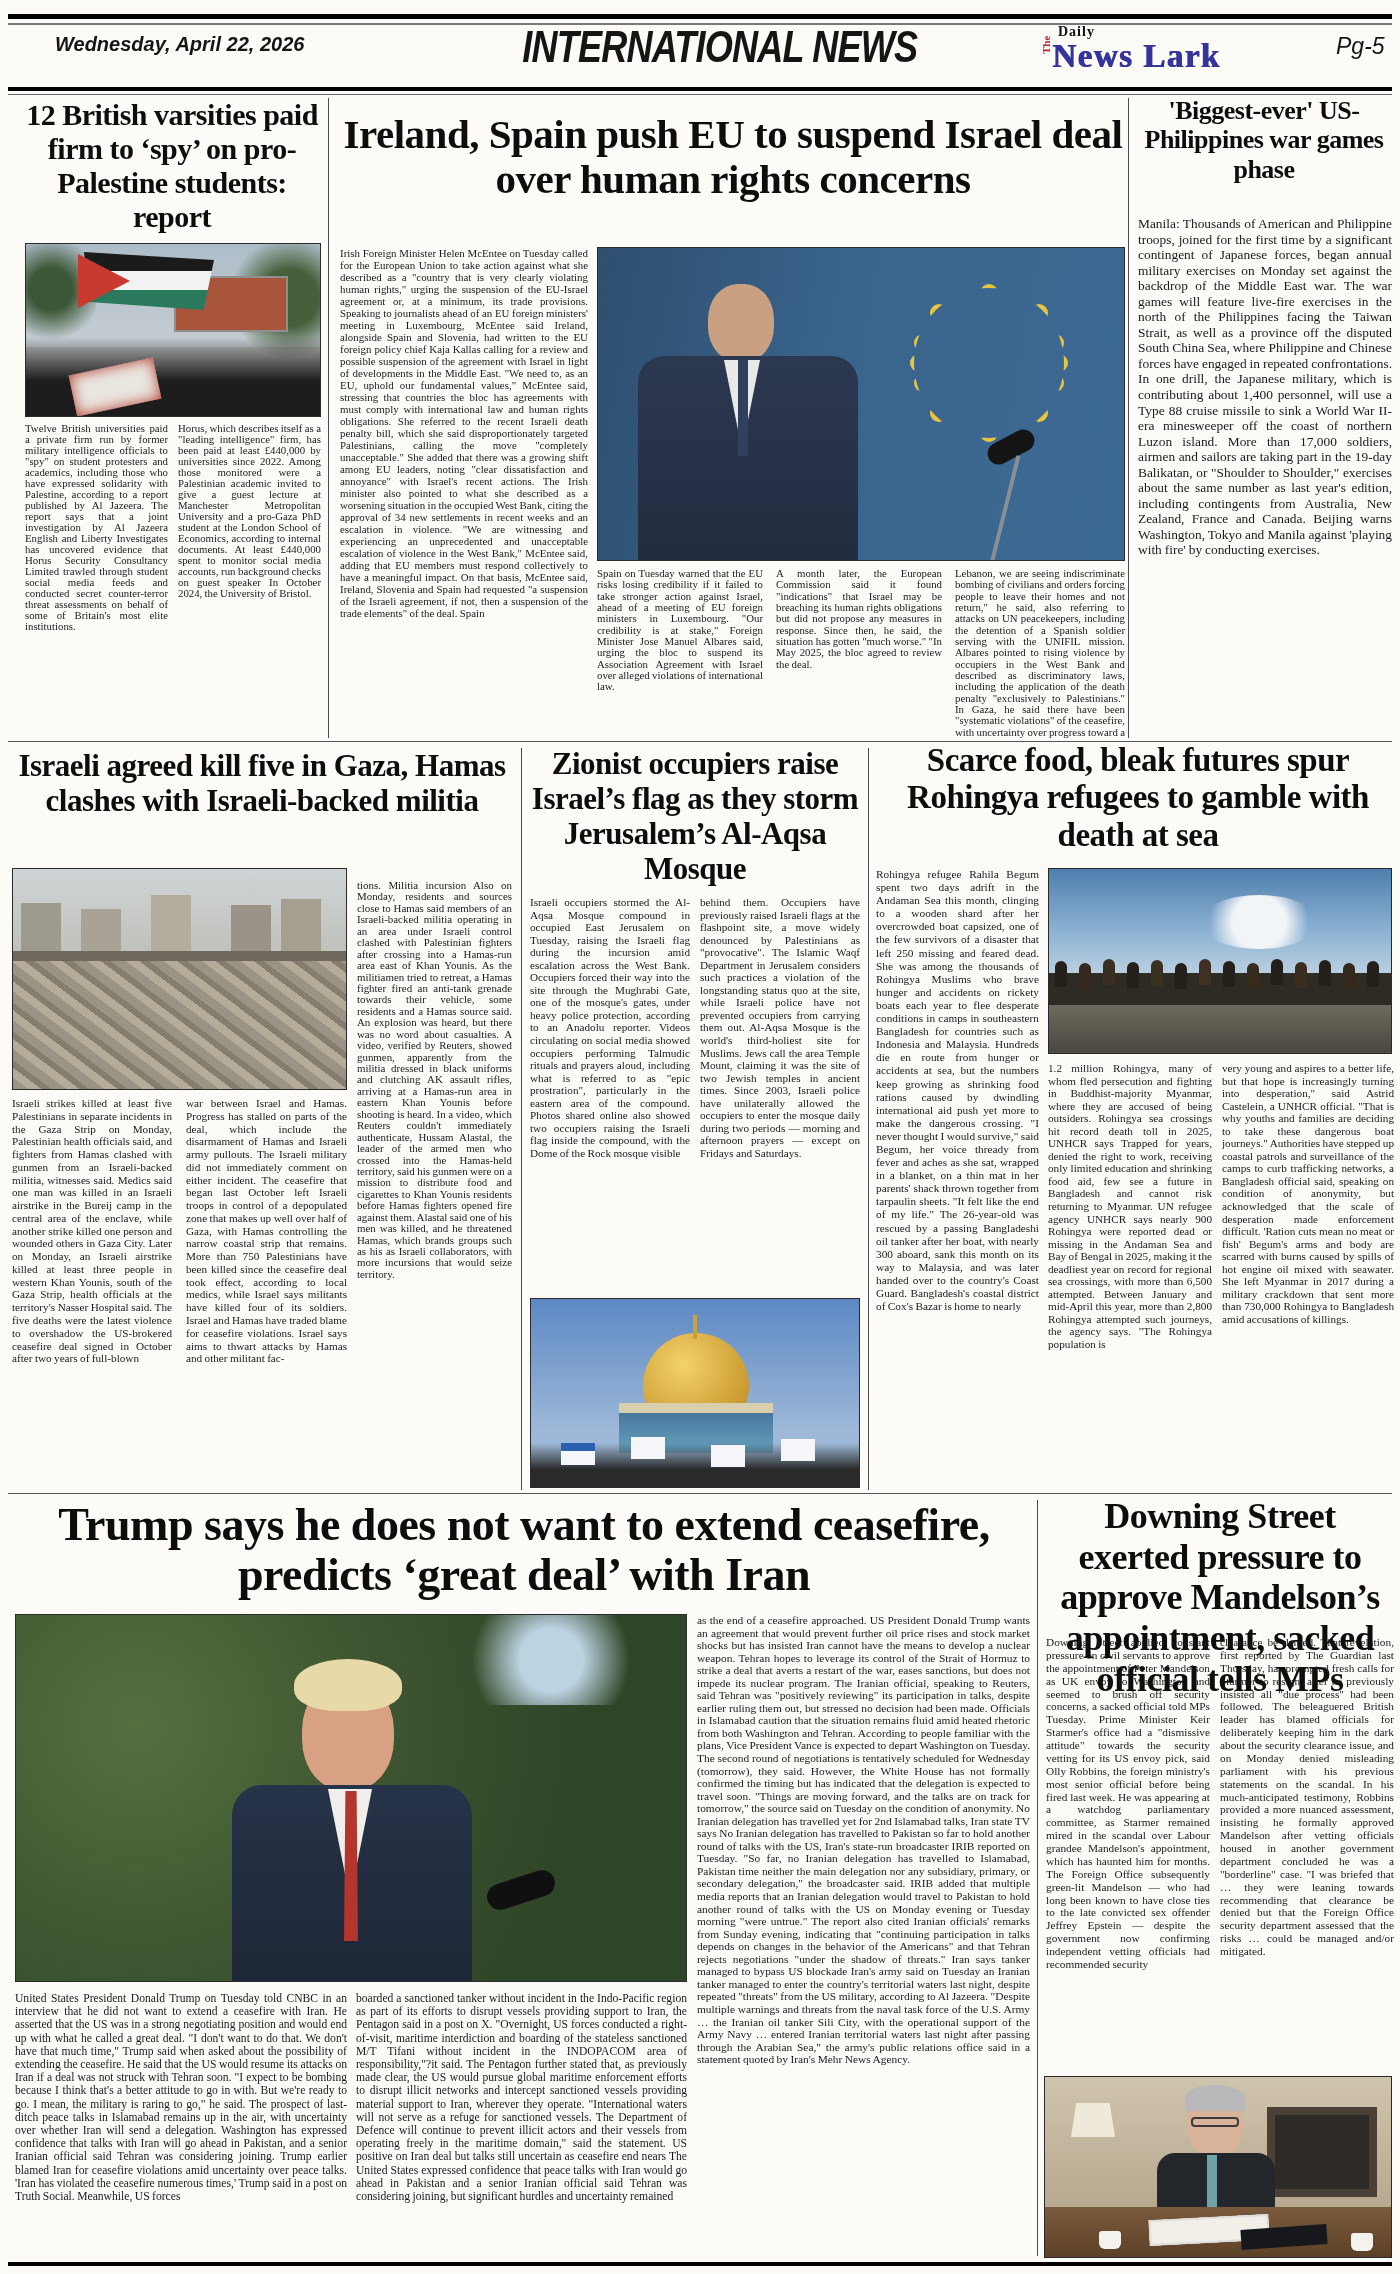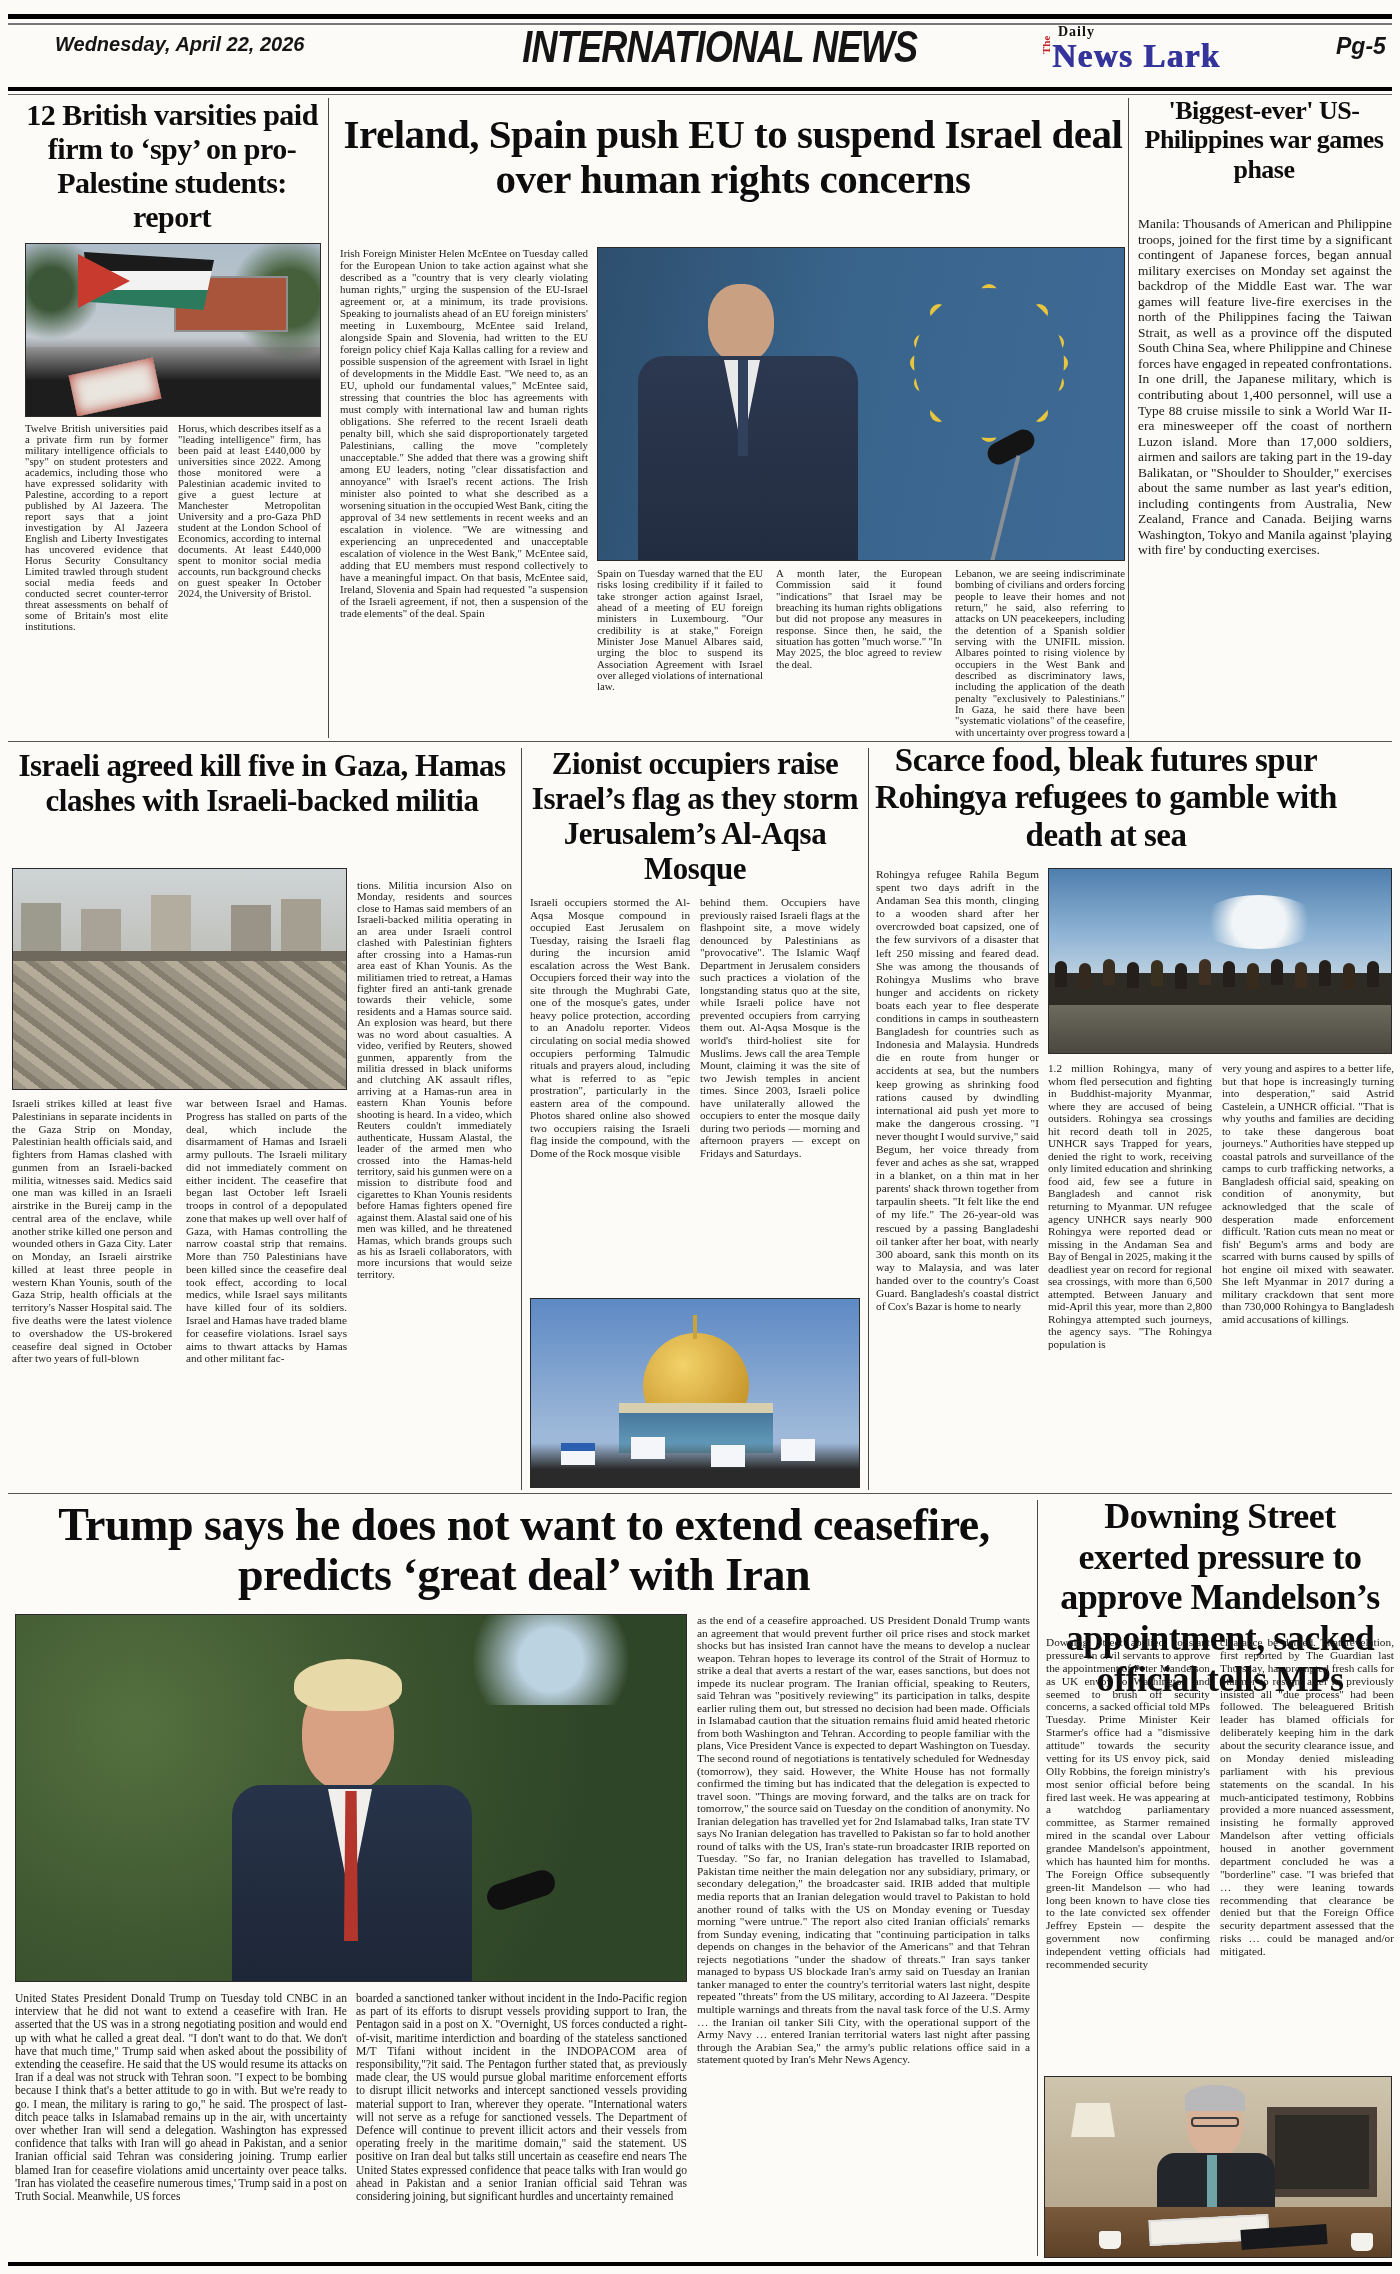--- a/index.html
+++ b/index.html
@@ -8,21 +8,21 @@
   .abs{position:absolute}
   .hr{position:absolute;background:#000}
   .vr{position:absolute;width:1px;background:#4a4a4a}
   .hl{position:absolute;font-weight:bold;text-align:center;line-height:1.13;letter-spacing:-.5px;color:#0d0d0d}
   .bodytxt{position:absolute;text-align:justify;overflow:hidden;color:#1a1a1a;word-spacing:-.4px}
   .photo{position:absolute;overflow:hidden;border:1px solid #2a2a2a;background:#b9b9b9}
   .ph{position:absolute}
   .masthead-title{font-weight:bold;letter-spacing:1.5px;text-shadow:1px 0 currentColor}
   .section-title{font-family:"Liberation Sans",sans-serif;font-style:italic;font-weight:bold;letter-spacing:-1px;transform:scaleX(.82)}
   .datetxt{font-family:"Liberation Sans",sans-serif;font-style:italic;font-weight:bold}
-  .pgno{font-family:"Liberation Sans",sans-serif;font-style:italic;font-weight:bold}
+  .pgno{font-family:"Liberation Sans",sans-serif;font-style:italic;font-weight:normal}
 </style>
 </head>
 <body>
 
 <div id="paper">
 
   <div class="hr" style="left:8px;top:14px;width:1384px;height:5px"></div>
   <div class="hr" style="left:8px;top:23px;width:1384px;height:2px;background:#777"></div>
   <div class="abs datetxt" style="left:55px;top:33px;font-size:20px">Wednesday, April 22, 2026</div>
   <div class="abs" style="left:1040px;top:24px;width:320px;height:60px">
@@ -105,21 +105,21 @@
       <div class="ph" style="left:0;top:0;right:0;bottom:0;background:linear-gradient(#5d89c4,#9db8d8 70%)"></div>
       <div class="ph" style="left:112px;top:34px;width:106px;height:106px;border-radius:50%;background:radial-gradient(circle at 38% 30%,#f3d26a,#c9992e 70%)"></div>
       <div class="ph" style="left:88px;top:104px;width:154px;height:50px;background:linear-gradient(#3f6d94,#68a1be);box-shadow:inset 0 10px 0 #d8cfae"></div>
       <div class="ph" style="left:162px;top:16px;width:4px;height:24px;background:#caa23a"></div>
       <div class="ph" style="left:0;bottom:0;right:0;height:44px;background:linear-gradient(#0000,#2a2a2a 60%)"></div>
       <div class="ph" style="left:30px;bottom:22px;width:34px;height:22px;background:#f4f6fa;box-shadow:inset 0 8px 0 #2b5fb0,70px -6px 0 #f4f6fa,150px 2px 0 #f4f6fa,220px -4px 0 #f4f6fa"></div>
     </div>
   </section>
 
   <section>
-    <h2 class="hl" style="left:850px;top:742px;width:512px;font-size:33px">Scarce food, bleak futures spur Rohingya refugees to gamble with death at sea</h2>
+    <h2 class="hl" style="left:882px;top:742px;width:512px;font-size:33px">Scarce food, bleak futures spur Rohingya refugees to gamble with death at sea</h2>
     <div class="bodytxt" style="left:876px;top:868px;width:163px;height:620px;font-size:11.3px;line-height:1.16">Rohingya refugee Rahila Begum spent two days adrift in the Andaman Sea this month, clinging to a wooden shard after her overcrowded boat capsized, one of the few survivors of a disaster that left 250 missing and feared dead.  She was among the thousands of Rohingya Muslims who brave hunger and accidents on rickety boats each year to flee desperate conditions in camps in southeastern Bangladesh for countries such as Indonesia and Malaysia.  Hundreds die en route from hunger or accidents at sea, but the numbers keep growing as shrinking food rations caused by dwindling international aid push yet more to make the dangerous crossing.  "I never thought I would survive," said Begum, her voice thready from fever and aches as she sat, wrapped in a blanket, on a thin mat in her parents' shack thrown together from tarpaulin sheets.  "It felt like the end of my life."  The 26-year-old was rescued by a passing Bangladeshi oil tanker after her boat, with nearly 300 aboard, sank this month on its way to Malaysia, and was later handed over to the country's Coast Guard.  Bangladesh's coastal district of Cox's Bazar is home to nearly</div>
     <div class="photo" style="left:1048px;top:868px;width:344px;height:186px">
       <div class="ph" style="left:0;top:0;right:0;height:64%;background:linear-gradient(#4f7fae,#8fb4d4 55%,#c9d9e4)"></div>
       <div class="ph" style="left:150px;top:26px;width:120px;height:54px;border-radius:50%;background:radial-gradient(circle,#f2f5f7 40%,transparent 75%)"></div>
       <div class="ph" style="left:0;top:104px;right:0;height:34px;background:#2e2a24"></div>
       <div class="ph" style="left:6px;top:92px;width:12px;height:26px;border-radius:6px 6px 0 0;background:#241f1a;box-shadow:24px 2px 0 #33291f,48px -2px 0 #3a2e22,72px 1px 0 #241f1a,96px -1px 0 #39301f,120px 2px 0 #241f1a,144px -2px 0 #403023,168px 0 0 #241f1a,192px 2px 0 #372b1e,216px -2px 0 #241f1a,240px 1px 0 #3a2d20,264px -1px 0 #241f1a,288px 2px 0 #34281c,312px 0 0 #241f1a"></div>
       <div class="ph" style="left:0;bottom:0;right:0;height:26%;background:linear-gradient(#6d6a5e,#4a483f)"></div>
     </div>
     <div class="bodytxt" style="left:1048px;top:1062px;width:164px;height:426px;font-size:11.2px;line-height:1.12">1.2 million Rohingya, many of whom fled persecution and fighting in Buddhist-majority Myanmar, where they are accused of being outsiders.  Rohingya sea crossings hit record death toll in 2025, UNHCR says  Trapped for years, denied the right to work, receiving only limited education and shrinking food aid, few see a future in Bangladesh and cannot risk returning to Myanmar.  UN refugee agency UNHCR says nearly 900 Rohingya were reported dead or missing in the Andaman Sea and Bay of Bengal in 2025, making it the deadliest year on record for regional sea crossings, with more than 6,500 attempted.  Between January and mid-April this year, more than 2,800 Rohingya attempted such journeys, the agency says.  "The Rohingya population is</div>
     <div class="bodytxt" style="left:1222px;top:1062px;width:172px;height:426px;font-size:11.2px;line-height:1.12">very young and aspires to a better life, but that hope is increasingly turning into desperation," said Astrid Castelein, a UNHCR official.  "That is why youths and families are deciding to take these dangerous boat journeys."  Authorities have stepped up coastal patrols and surveillance of the camps to curb trafficking networks, a Bangladesh official said, speaking on condition of anonymity, but acknowledged that the scale of desperation made enforcement difficult.  'Ration cuts mean no meat or fish'  Begum's arms and body are scarred with burns caused by spills of hot engine oil mixed with seawater.  She left Myanmar in 2017 during a military crackdown that sent more than 730,000 Rohingya to Bangladesh amid accusations of killings.</div>

